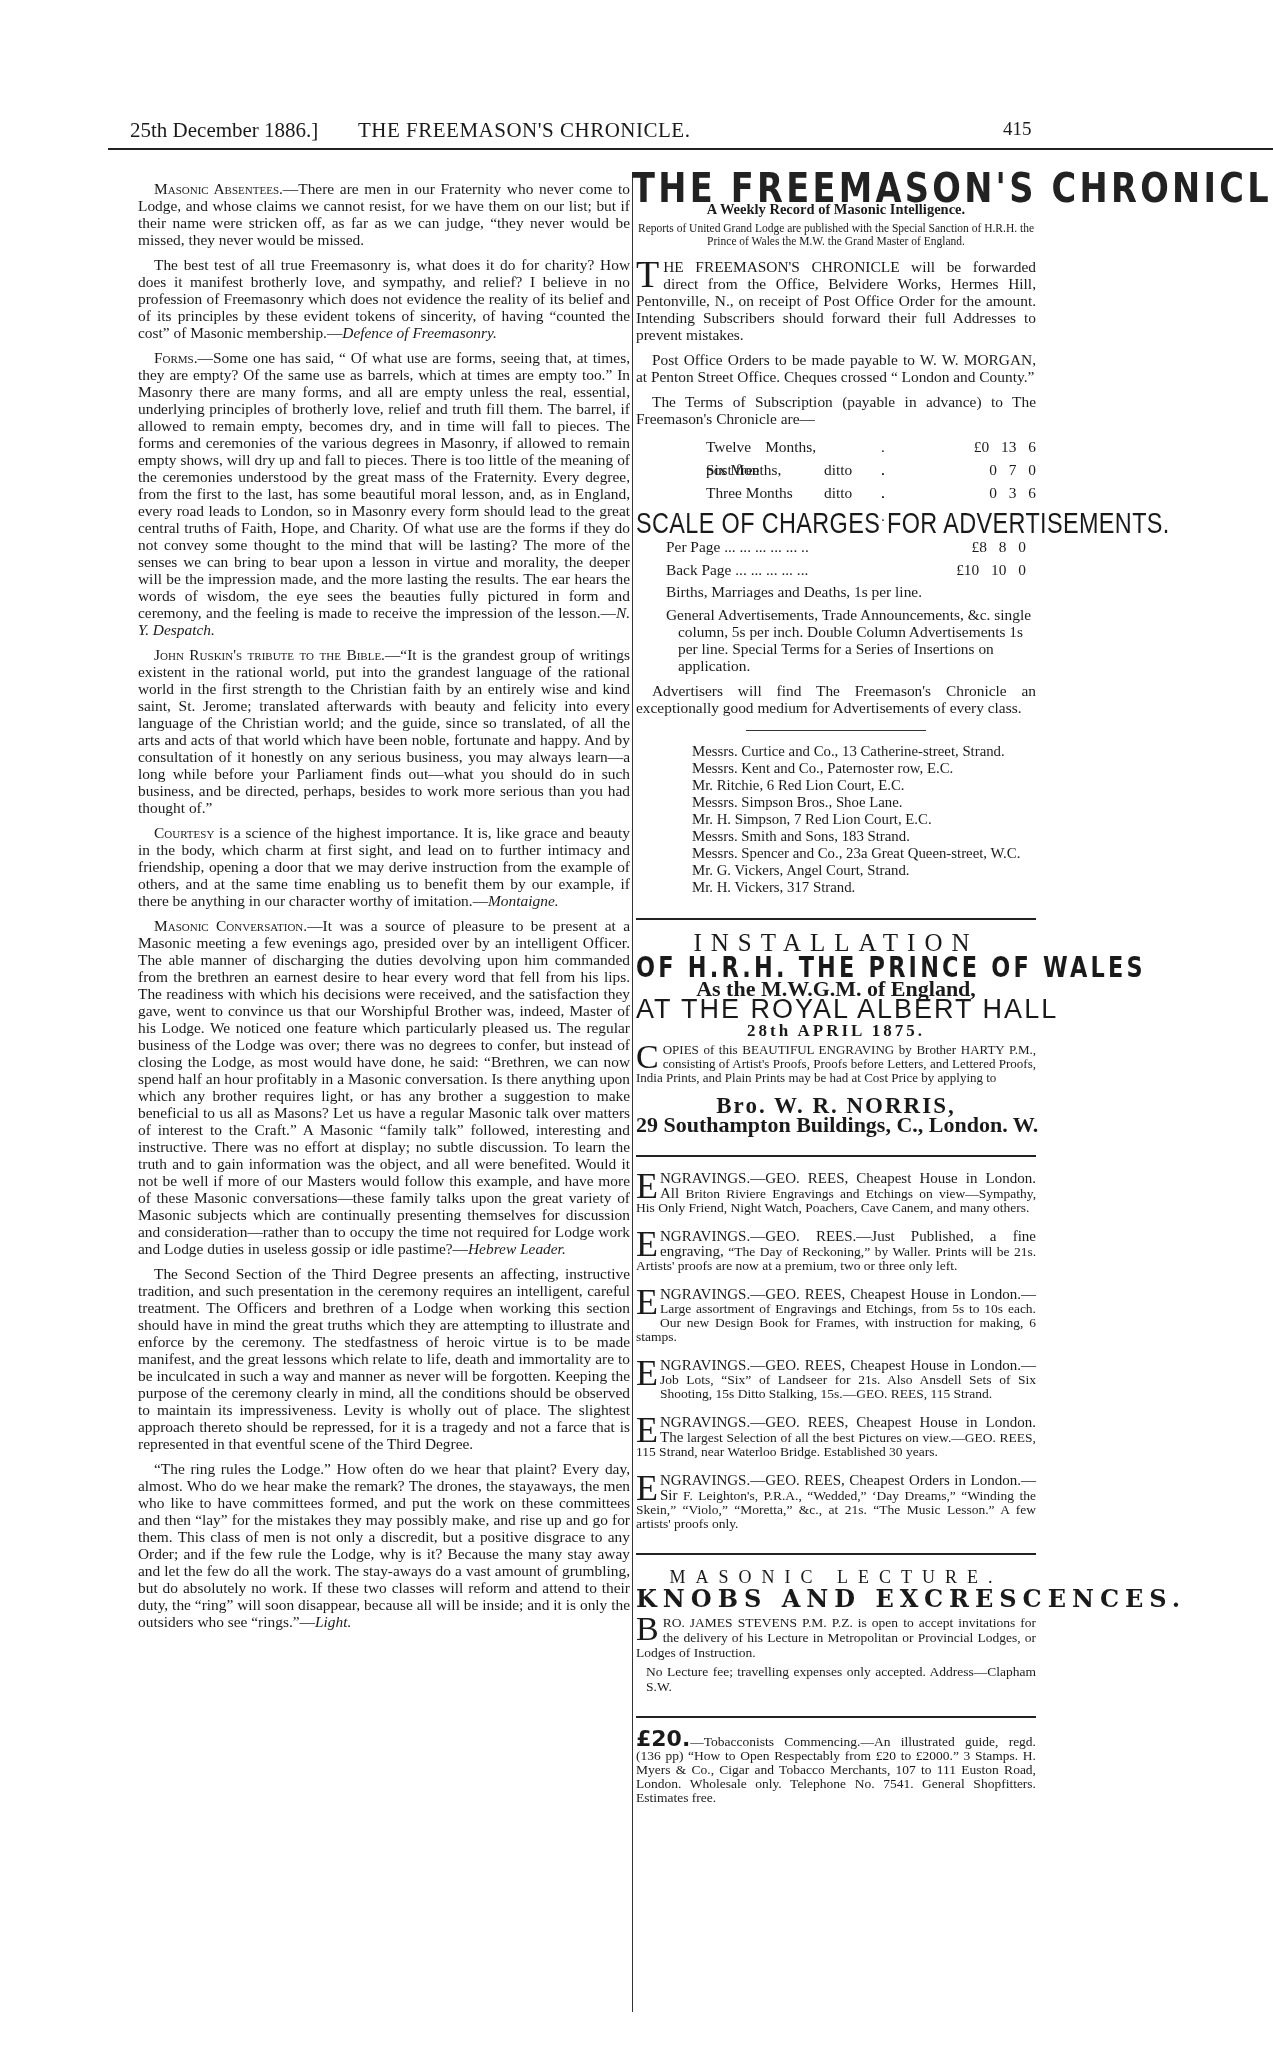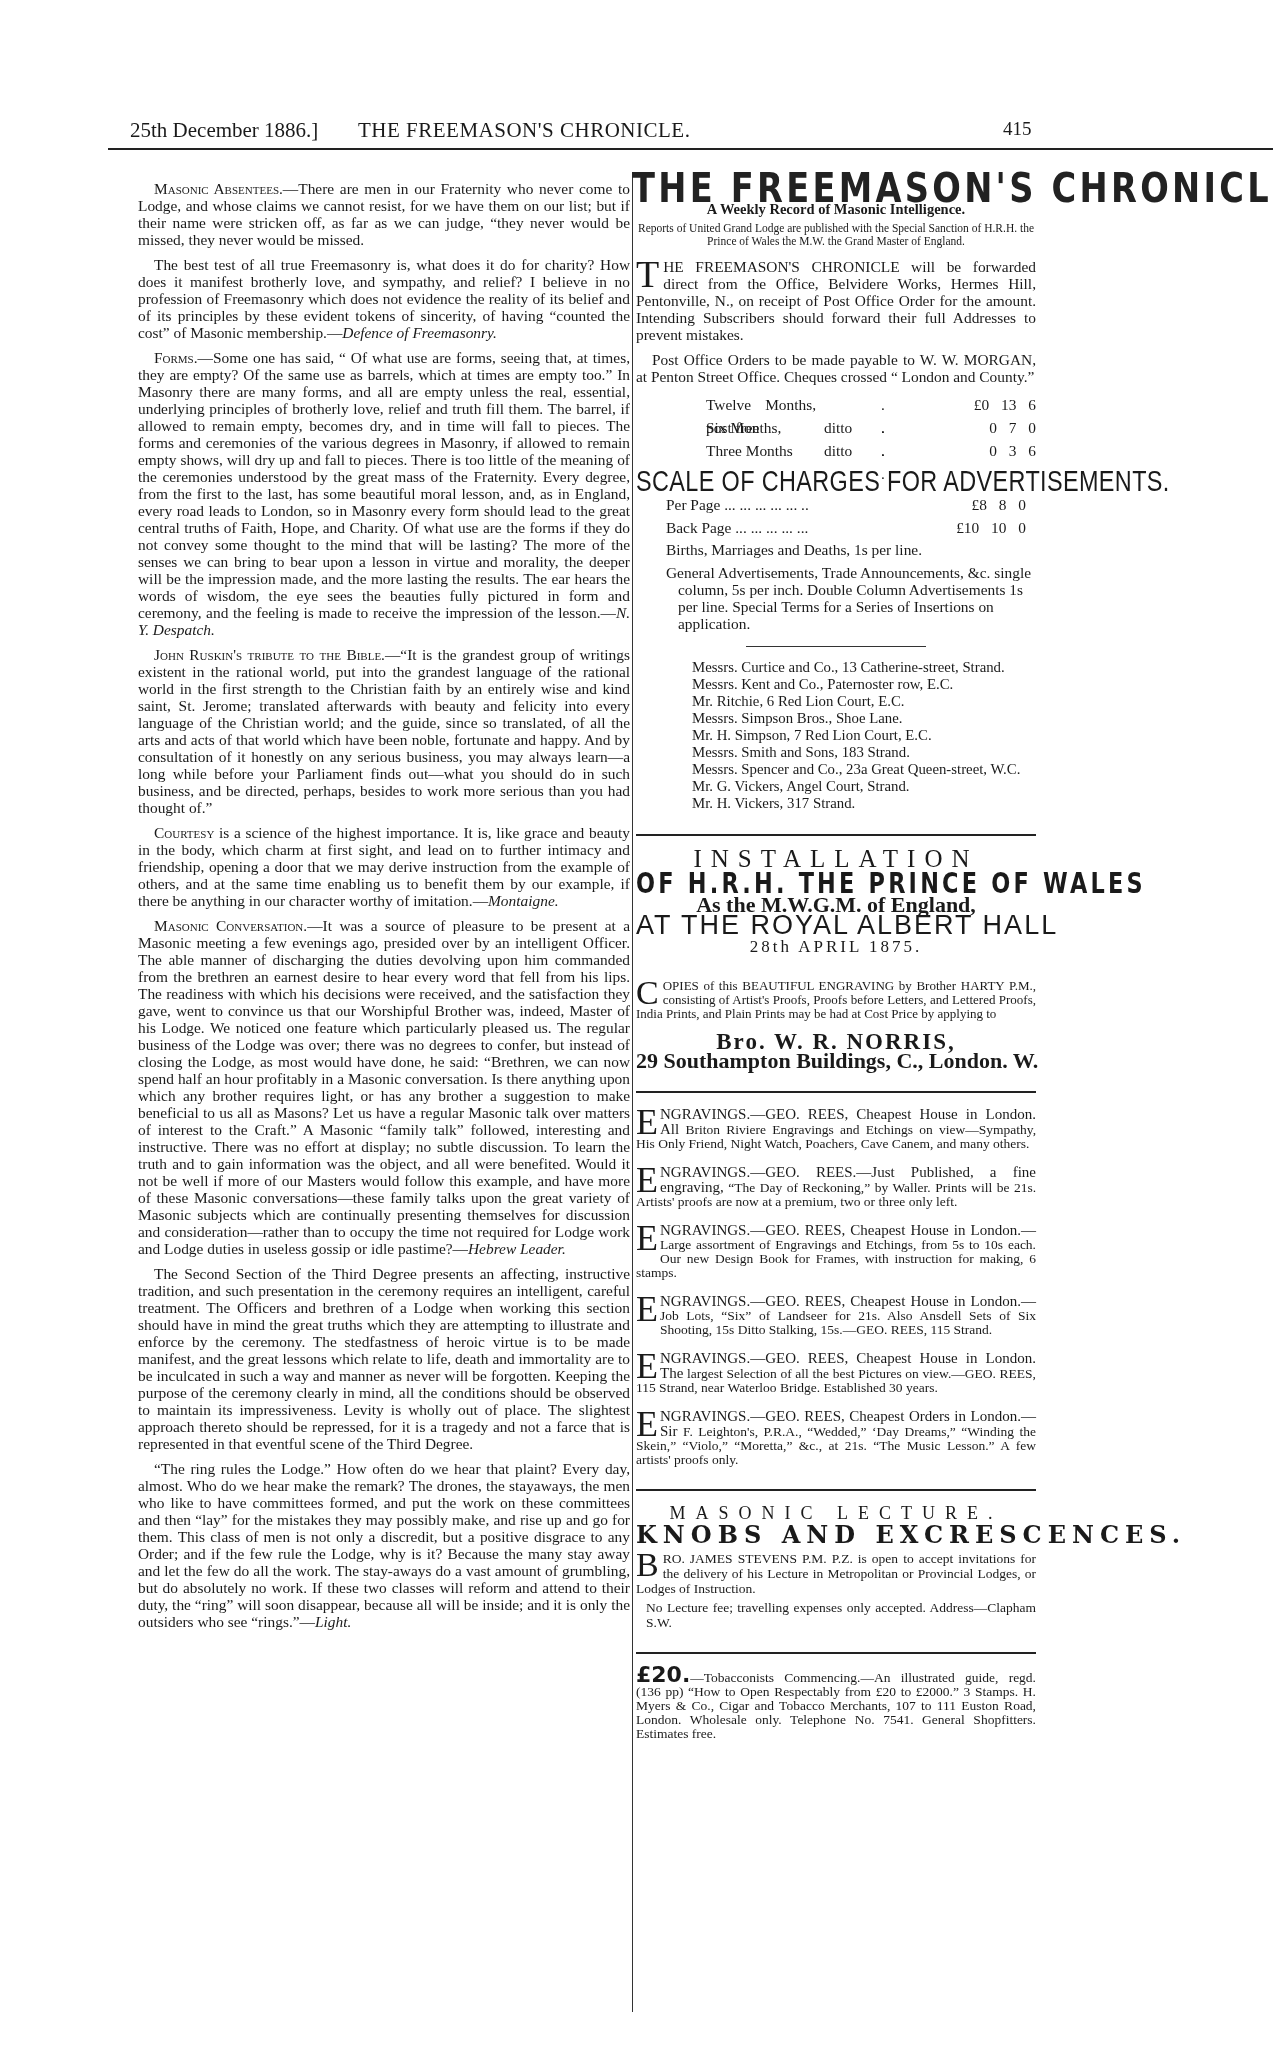--- a/index.html
+++ b/index.html
@@ -44,21 +44,21 @@
   .short-rule { width: 180px; margin: 14px auto 12px 110px; border-top: 1.5px solid #333; }
   .agents-title { font-family: "DejaVu Sans", sans-serif; font-size: 17px; margin: 6px 0 2px 12px; }
   .agents-list { margin-left: 56px; font-size: 14.8px; line-height: 17px; }
   .full-rule { border-top: 2.5px solid #222; margin: 22px 0 14px 0; }
   .center { text-align: center; }
   .install-1 { font-size: 25px; letter-spacing: 9px; margin: 10px 0 8px 0; }
   .install-2 { font-family: "DejaVu Sans", sans-serif; font-weight: bold; font-size: 28px; letter-spacing: 4px;
                transform: scaleX(0.8); transform-origin: center; white-space: nowrap; margin: 0 0 4px -50px; width: 500px; }
   .install-3 { font-size: 22px; font-weight: bold; margin: 0 0 4px 0; }
   .install-4 { font-family: "Liberation Sans", sans-serif; font-size: 27px; letter-spacing: 2px; margin: 0 0 4px 0; white-space: nowrap; }
-  .install-5 { font-size: 17px; font-weight: normal; letter-spacing: 3px; margin: 0 0 24px 0; }
+  .install-5 { font-size: 17px; font-weight: bold; letter-spacing: 3px; margin: 0 0 4px 0; }
   .copies { font-size: 13px; line-height: 14px; }
   .copies .dropcap { font-size: 34px; line-height: 28px; }
   .norris-1 { font-size: 23px; font-weight: bold; letter-spacing: 2px; margin: 12px 0 2px 0; }
   .norris-2 { font-size: 22px; font-weight: bold; margin: 0 0 4px 0; white-space: nowrap; }
   .ad { margin: 0 0 14px 0; font-size: 13.5px; line-height: 14px; }
   .ad .ad-head { font-size: 15px; }
   .ad .dropcap { font-size: 36px; line-height: 30px; margin-right: 2px; }
   .lecture-1 { font-size: 18px; letter-spacing: 10px; margin: 14px 0 4px 0; }
   .lecture-2 { font-family: "DejaVu Serif", serif; font-size: 24px; letter-spacing: 6px; font-weight: bold; margin: 0 0 8px 0; white-space: nowrap; }
   .lecture-body { font-size: 13.5px; line-height: 15px; }
@@ -100,20 +100,21 @@
   </div>
 
   <div class="col right-col">
     <div class="paper-title">THE FREEMASON'S CHRONICLE,</div>
     <div class="subtitle">A Weekly Record of Masonic Intelligence.</div>
     <div class="sanction">Reports of United Grand Lodge are published with the Special Sanction of H.R.H. the Prince of Wales the M.W. the Grand Master of England.</div>
 
     <p class="para dropcap-para"><span class="dropcap">T</span><span>HE FREEMASON'S CHRONICLE will be forwarded direct from the Office, Belvidere Works, Hermes Hill, Pentonville, N., on receipt of Post Office Order for the amount. Intending Subscribers should forward their full Addresses to prevent mistakes.</span></p>
 
     <p class="para">Post Office Orders to be made payable to W. W. MORGAN, at Penton Street Office. Cheques crossed “ London and County.”</p>
+    <p class="para">The Terms of Subscription (payable in advance) to The Freemason's Chronicle are—</p>
 
     <div class="rates">
       <div class="rate-row">
         <span class="r-label">Twelve Months, post free</span>
         <span class="r-ditto"></span>
         <span class="r-dots">. .</span>
         <span class="r-amt">£0 13 6</span>
       </div>
       <div class="rate-row">
         <span class="r-label">Six Months,</span>
@@ -133,20 +134,21 @@
     <div class="charge-row">
       <span class="c-label">Per Page ...   ...   ...   ...   ...   ..</span>
       <span class="c-amt">£8 8 0</span>
     </div>
     <div class="charge-row">
       <span class="c-label">Back Page   ...   ...   ...   ...   ...</span>
       <span class="c-amt">£10 10 0</span>
     </div>
     <p class="indent-block" style="margin:2px 0 6px 30px;">Births, Marriages and Deaths, 1s per line.</p>
     <p class="hanging">General Advertisements, Trade Announcements, &amp;c. single column, 5s per inch. Double Column Advertisements 1s per line. Special Terms for a Series of Insertions on application.</p>
+    <p class="para">Advertisers will find The Freemason's Chronicle an exceptionally good medium for Advertisements of every class.</p>
 
     <div class="short-rule"></div>
 
     <div class="agents-list">
       <div>Messrs. Curtice and Co., 13 Catherine-street, Strand.</div>
       <div>Messrs. Kent and Co., Paternoster row, E.C.</div>
       <div>Mr. Ritchie, 6 Red Lion Court, E.C.</div>
       <div>Messrs. Simpson Bros., Shoe Lane.</div>
       <div>Mr. H. Simpson, 7 Red Lion Court, E.C.</div>
       <div>Messrs. Smith and Sons, 183 Strand.</div>

